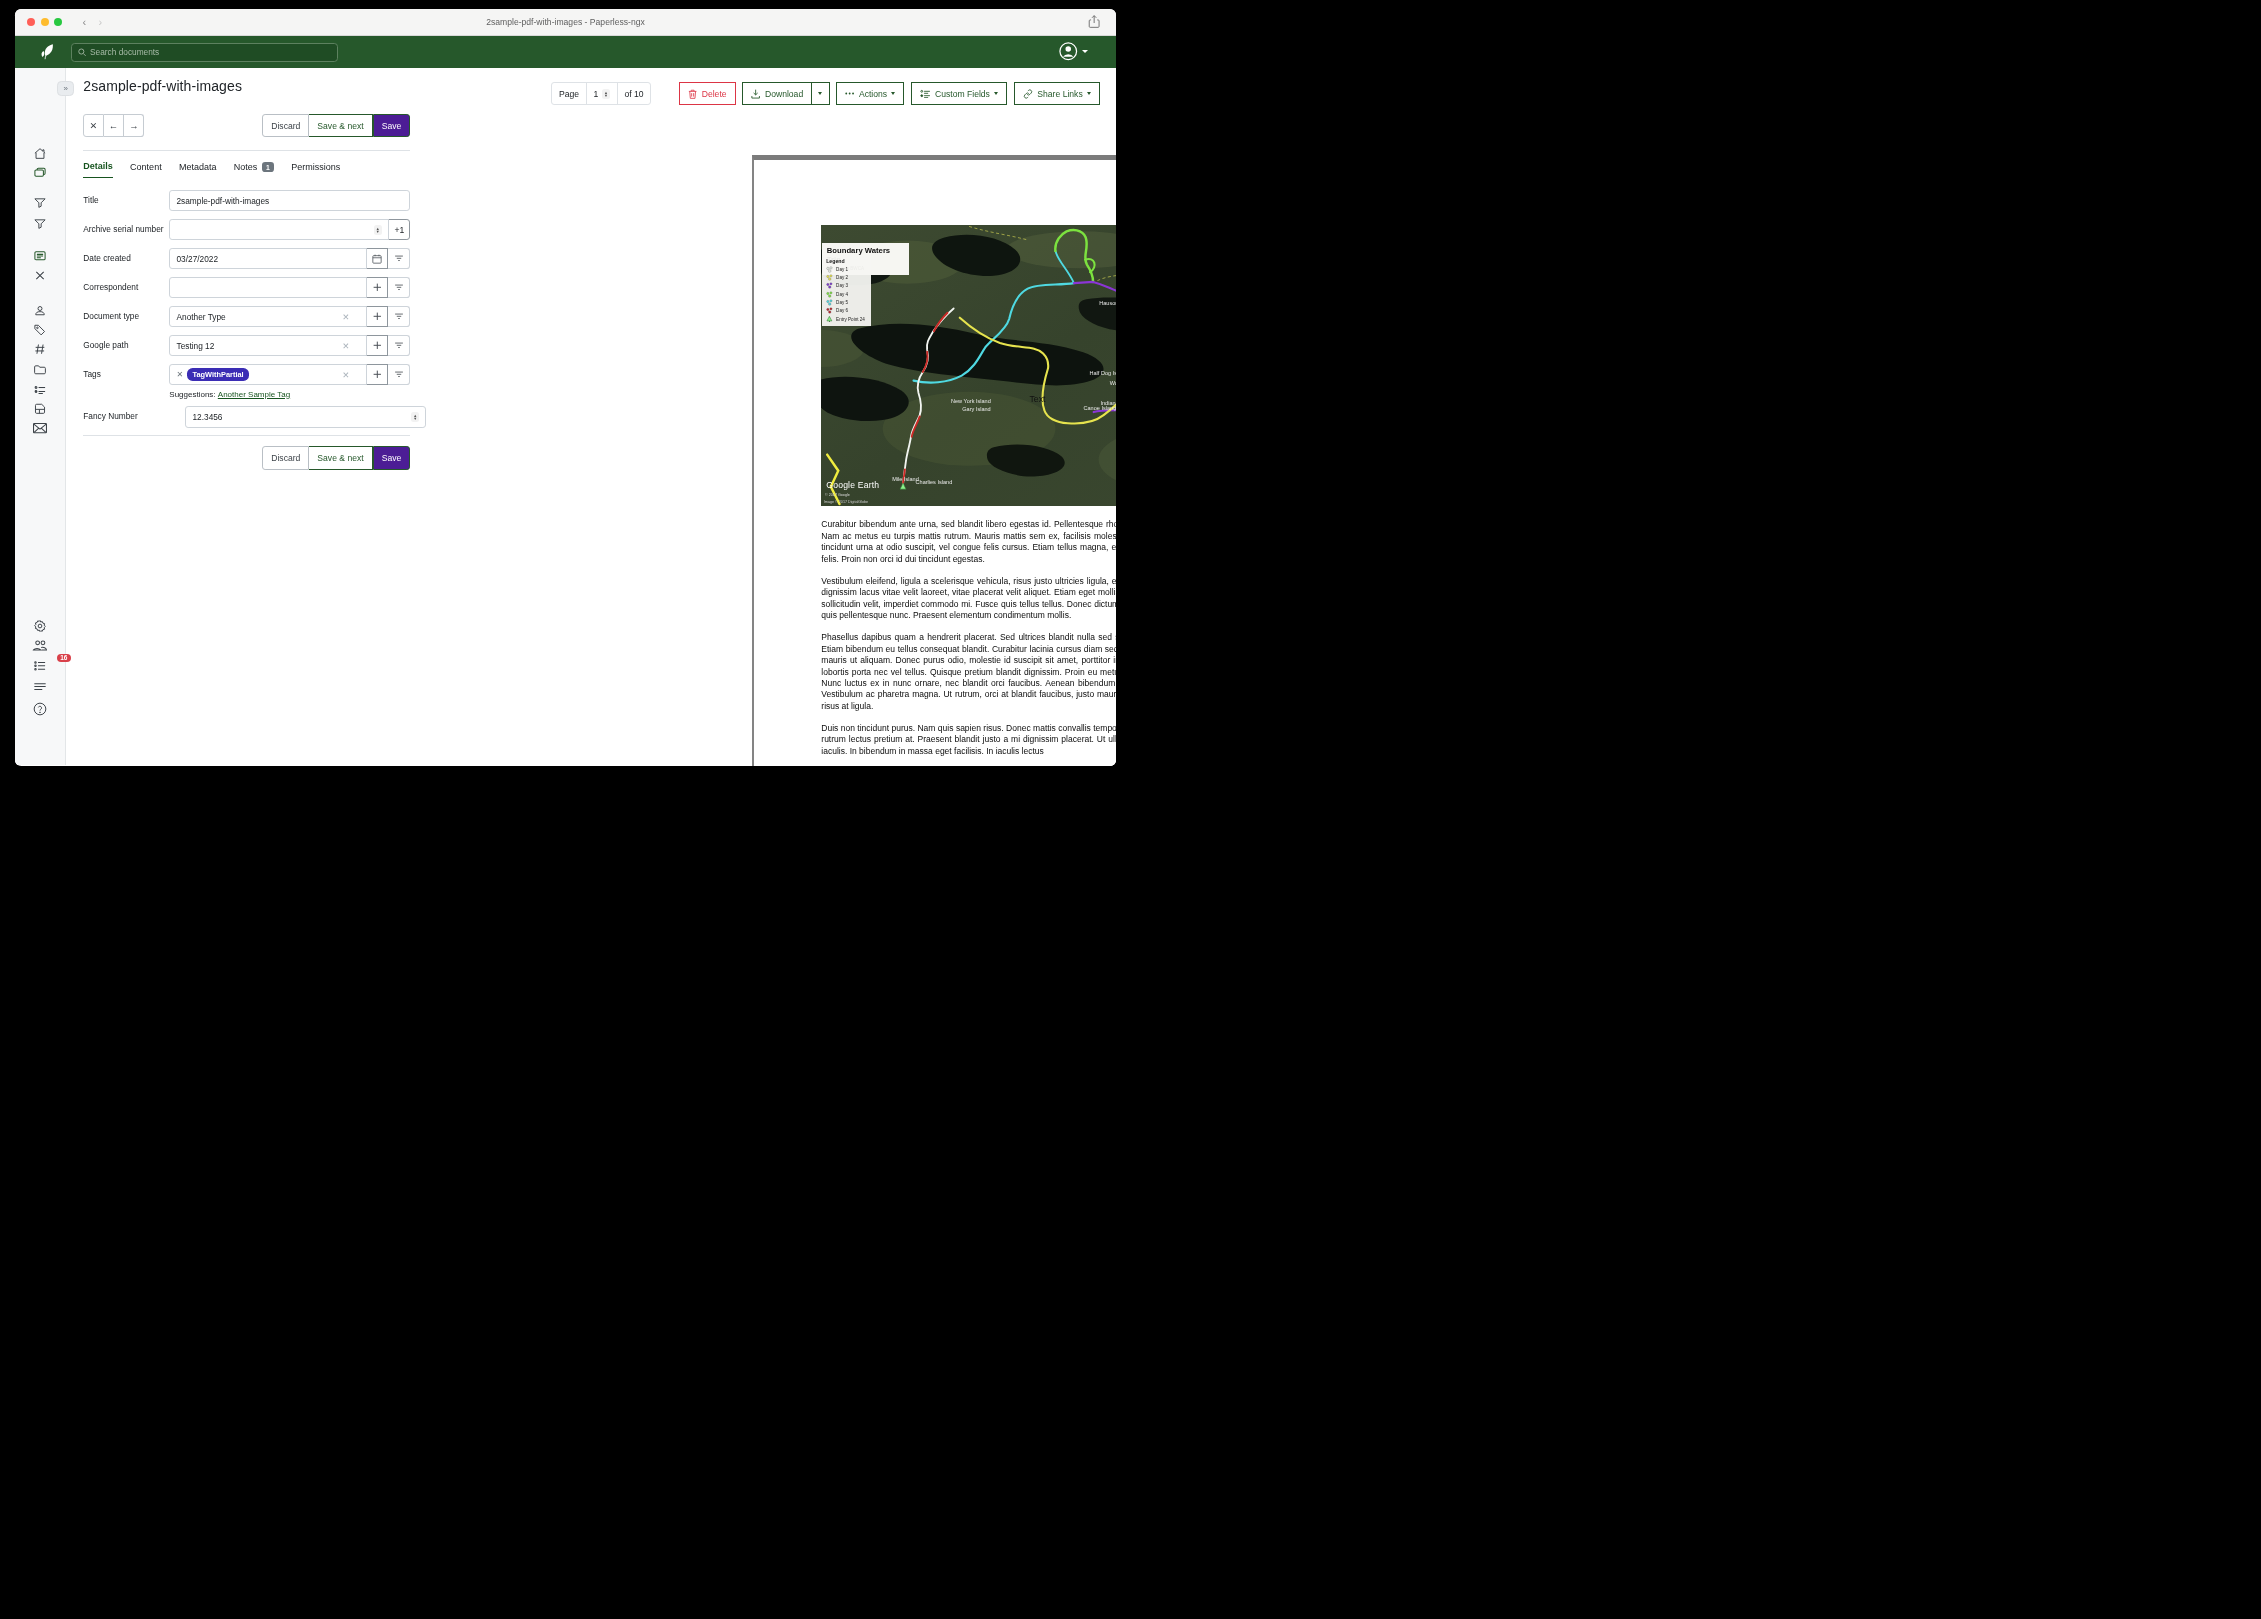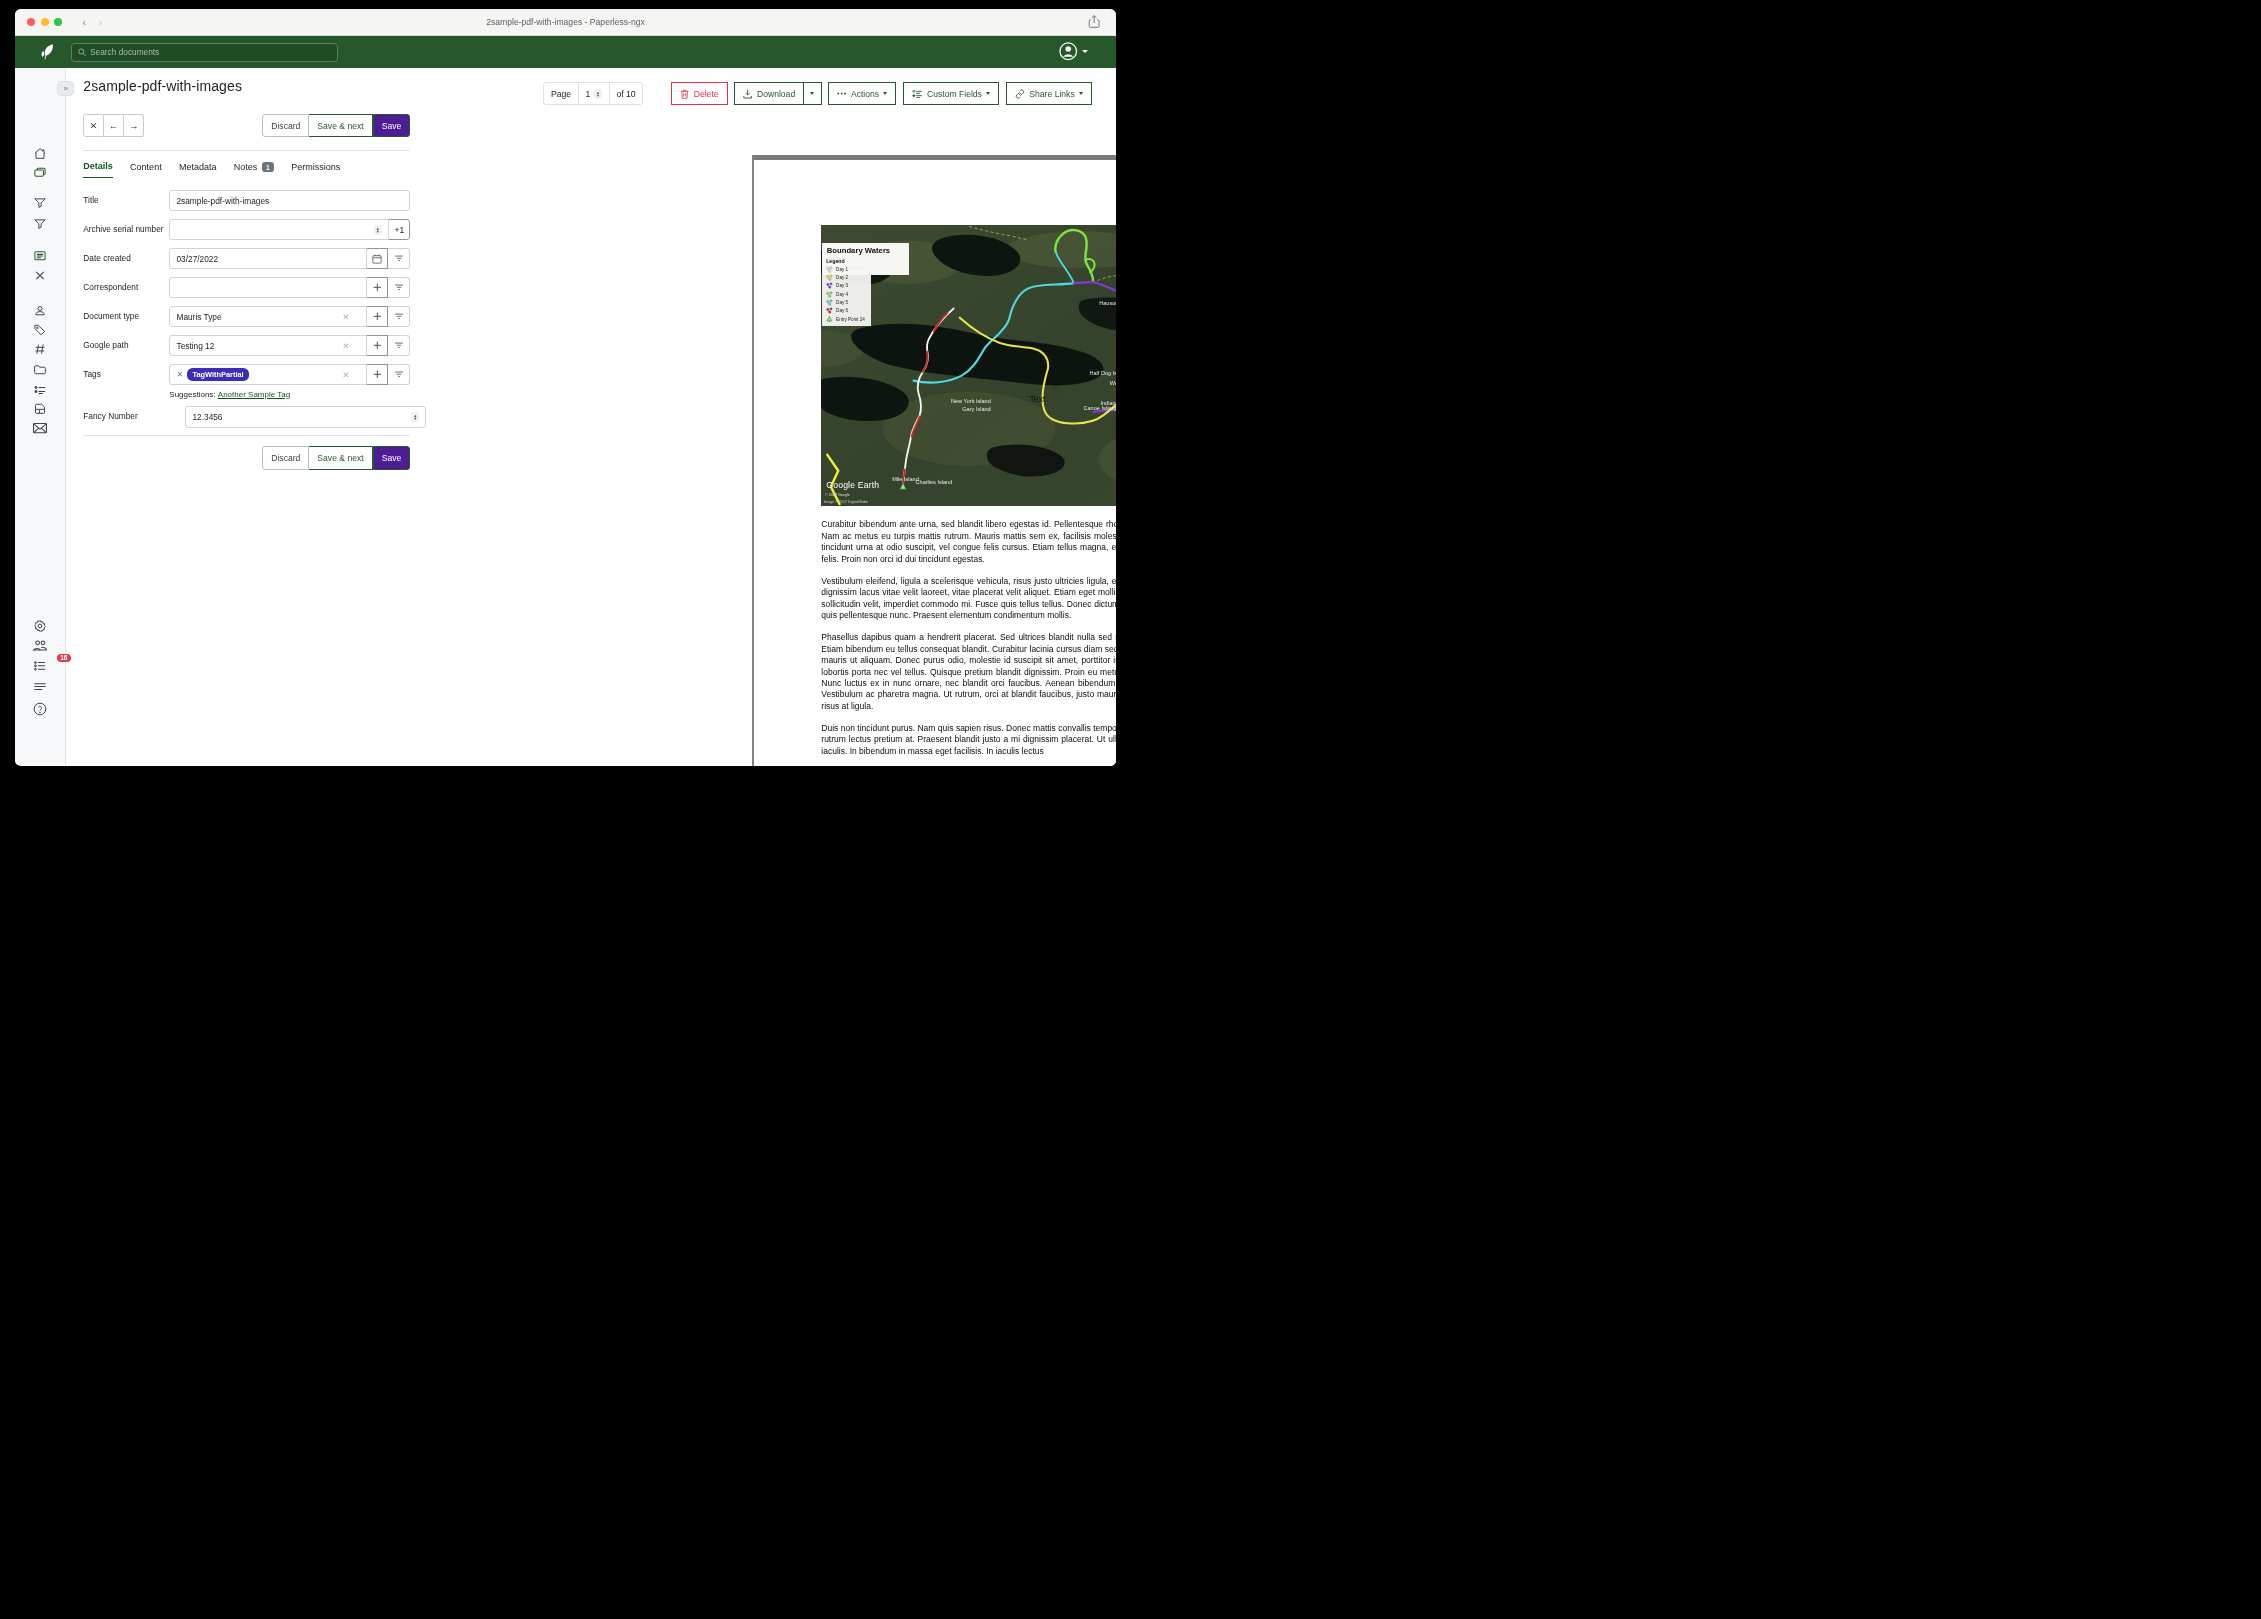--- a/index.html
+++ b/index.html
@@ -40,21 +40,21 @@
   .badge-tasks { position:absolute; left:23.5px; top:-5.6px; background:#d9404a; color:#fff; font-size:6.5px;
     font-weight:bold; border-radius:4.3px; padding:0.6px 3.7px; }
   .expand-btn { position:absolute; left:42px; top:22px; z-index:5; width:16.7px; height:15.4px;
     background:#e9ecef; border:0.6px solid #dde0e3; border-radius:4.3px; color:#6c757d;
     font-size:8px; line-height:13.6px; text-align:center; cursor:pointer; }
 
   .main { flex:1; position:relative; padding:10px 0 0 17.3px; }
 
   .title-row { display:flex; align-items:center; }
   .doc-title { font-size:14px; font-weight:500; color:#212529; letter-spacing:0.1px; }
-  .toolbar { position:absolute; right:24px; top:13.6px; display:flex; align-items:flex-end; gap:6.8px; }
+  .toolbar { position:absolute; right:16px; top:13.6px; display:flex; align-items:flex-end; gap:6.8px; }
 
   .pager { display:flex; align-items:stretch; border:0.6px solid #dee2e6; border-radius:3.1px; height:23.5px; overflow:hidden; background:#fff; }
   .pager > div { display:flex; align-items:center; padding:0 6.8px; font-size:8.6px; color:#212529; }
   .pager .pg-input { border-left:0.6px solid #dee2e6; border-right:0.6px solid #dee2e6; gap:3.7px; }
   .stepper { display:flex; flex-direction:column; line-height:3.1px; font-size:4px; color:#555;
     background:#f2f2f2; border-radius:2.5px; padding:1.9px 1.9px; }
 
   .btn { height:23.5px; border-radius:0; background:#fff; font-size:8.6px;
     display:inline-flex; align-items:center; gap:4.3px; padding:0 8px; cursor:pointer;
     font-family:"Liberation Sans", sans-serif; }
@@ -484,21 +484,21 @@
                 </span>
               </div>
                 </div>
             </div>
 
             <div class="frow">
               <div class="flabel">Document type</div>
               <div class="fctrl">
                   <div class="igroup">
                 <div class="tbox">
-                  <span>Mauris Type</span>
+                  <span>Another Type</span>
                       <span class="spacer"></span>
                   <span class="clear-x">✕</span>
                   <span class="sel-caret"></span>
                 </div>
                 <span class="abtn strong">
                   <svg class="ic" width="8.6" height="8.6" viewBox="0 0 14 14" fill="none" stroke="currentColor" stroke-width="1.6">
                         <path d="M7 1v12M1 7h12"></path>
                       </svg>
                 </span>
                 <span class="abtn">

